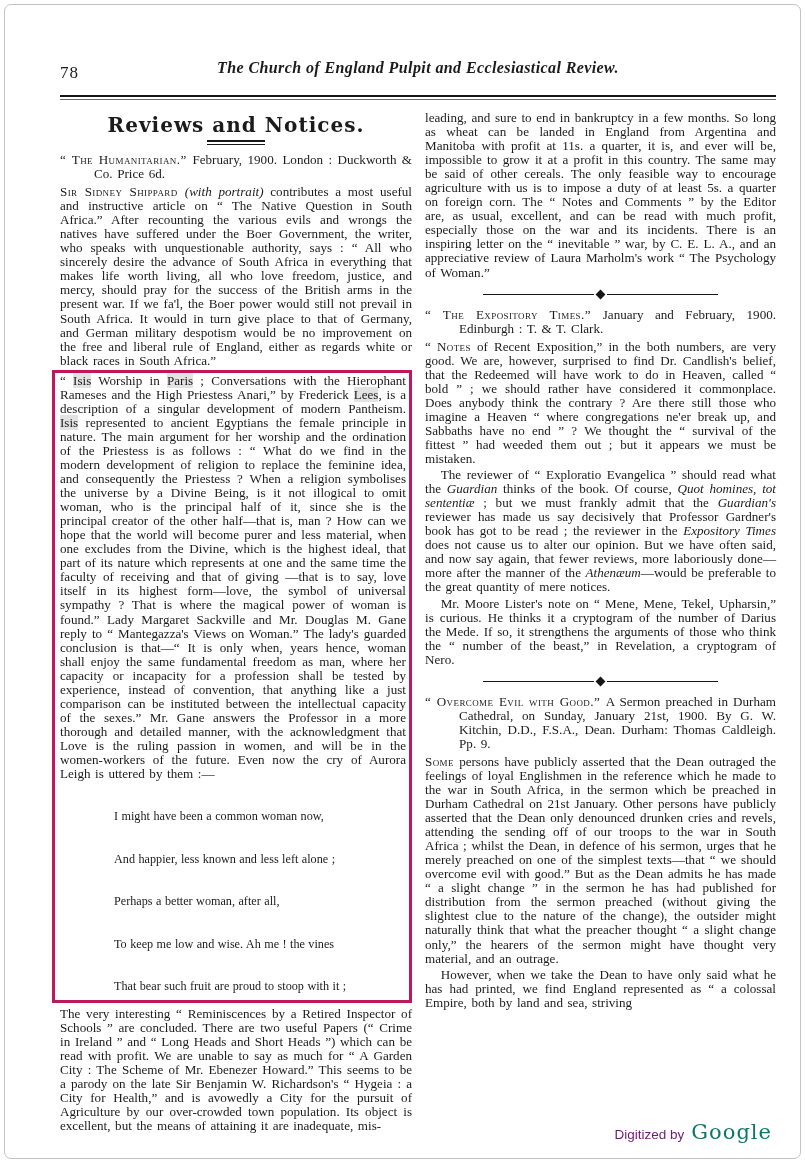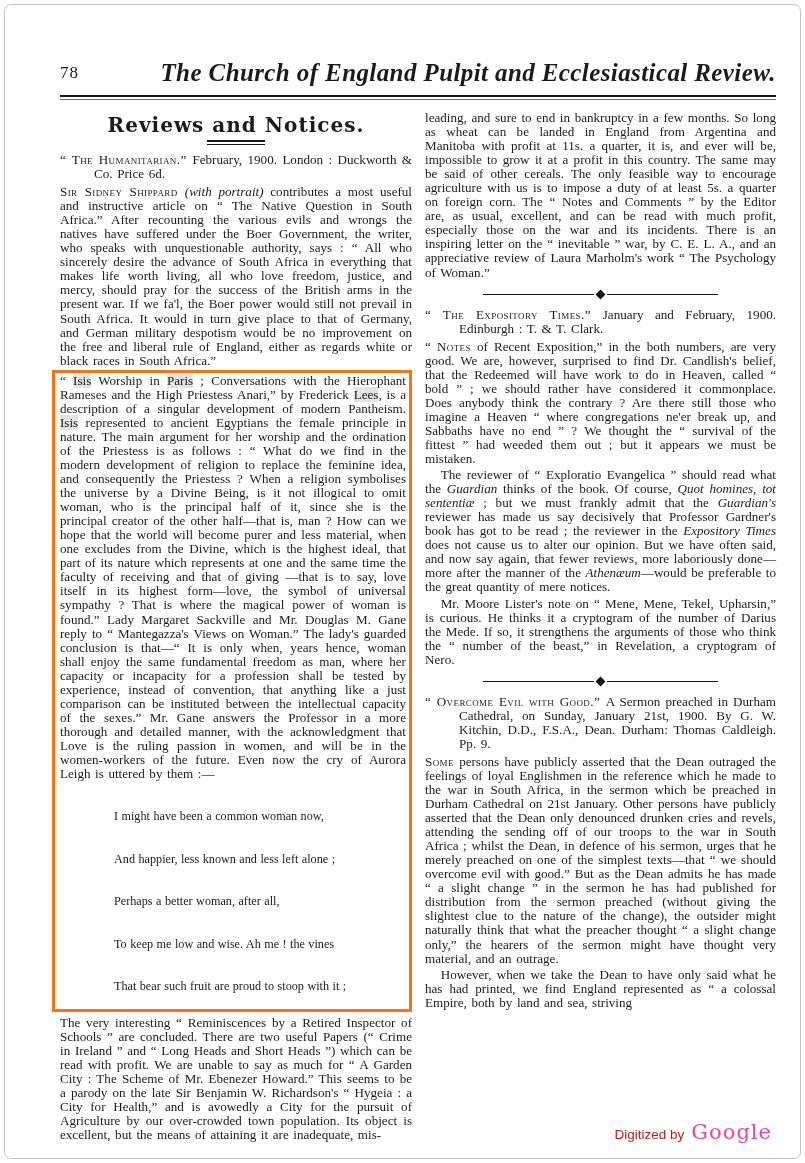--- a/index.html
+++ b/index.html
@@ -9,51 +9,51 @@
     font-family:"Liberation Serif", serif;
   }
   .page-frame{
     position:absolute;inset:4px;border:1px solid #c3c3c3;border-radius:7px;
     pointer-events:none;
   }
   .content{position:absolute;left:60px;right:29px;top:56px;}
   .header{position:relative;height:32px;}
   .page-number{position:absolute;left:0;top:7px;font-size:17px;letter-spacing:1px;}
   .journal-title{
-    text-align:right;font-style:italic;font-weight:bold;font-size:25px;
+    text-align:center;font-style:italic;font-weight:bold;font-size:16px;
     letter-spacing:.4px;padding-top:3px;
   }
   .header-rule{margin-top:7px;height:2px;border-top:2px solid #161616;border-bottom:1px solid #6a6a6a;}
   .columns{display:flex;margin-top:11px;align-items:flex-start;}
   .col-left{width:352px;}
   .col-right{width:351px;}
   .col-divider{width:1px;background:#2b2b2b;margin:2px 6px 100px 6px;}
   p{margin:0 0 2px 0;text-align:justify;font-size:13.1px;line-height:14.05px;word-spacing:1.3px;}
   .indent{text-indent:1.2em;}
   .ref{padding-left:2.6em;text-indent:-2.6em;margin-bottom:4px;}
   .seg-sc{font-variant:small-caps;letter-spacing:.4px;}
   .seg-i{font-style:italic;}
   .seg-hl{background:#e3e3e3;}
   .section-heading{
     text-align:center;font-weight:bold;font-size:20px;letter-spacing:1px;
     margin-top:2px;font-family:"DejaVu Serif", serif;
   }
   .heading-rule{width:58px;margin:3px auto 8px auto;height:2px;border-top:2px solid #161616;border-bottom:1px solid #161616;}
   .red-box{
-    border:3px solid #f97316;
-    margin:2px 0 4px -8px;padding:1px 3px 14px 5px;
+    border:3px solid #be185d;
+    margin:2px 0 4px -8px;padding:1px 3px 5px 5px;
   }
   .poem{margin:3px 0 1px 54px;}
   .poem .line{font-size:12.2px;line-height:13.5px;text-align:left;word-spacing:.4px;margin-top:29px;}
   .ornament{display:flex;align-items:center;justify-content:center;width:235px;margin:11px auto 10px auto;}
   .orn-line{flex:1;height:1px;background:#161616;}
   .diamond{width:7px;height:7px;background:#161616;transform:rotate(45deg);margin:0 3px;flex:0 0 auto;}
   .digitized{position:absolute;top:1120px;right:33px;display:flex;align-items:baseline;}
-  .dig-text{font-family:"Liberation Sans", sans-serif;font-size:13.5px;color:#b91c1c;margin-right:7px;}
-  .dig-brand{font-family:"DejaVu Serif", serif;font-size:21px;color:#ec4899;letter-spacing:1px;}
+  .dig-text{font-family:"Liberation Sans", sans-serif;font-size:13.5px;color:#701a75;margin-right:7px;}
+  .dig-brand{font-family:"DejaVu Serif", serif;font-size:21px;color:#0f766e;letter-spacing:1px;}
 </style>
 </head>
 <body>
 
 <div class="page-frame"></div>
 
 <div class="content">
 
   <div class="header">
     <span class="page-number">78</span>

